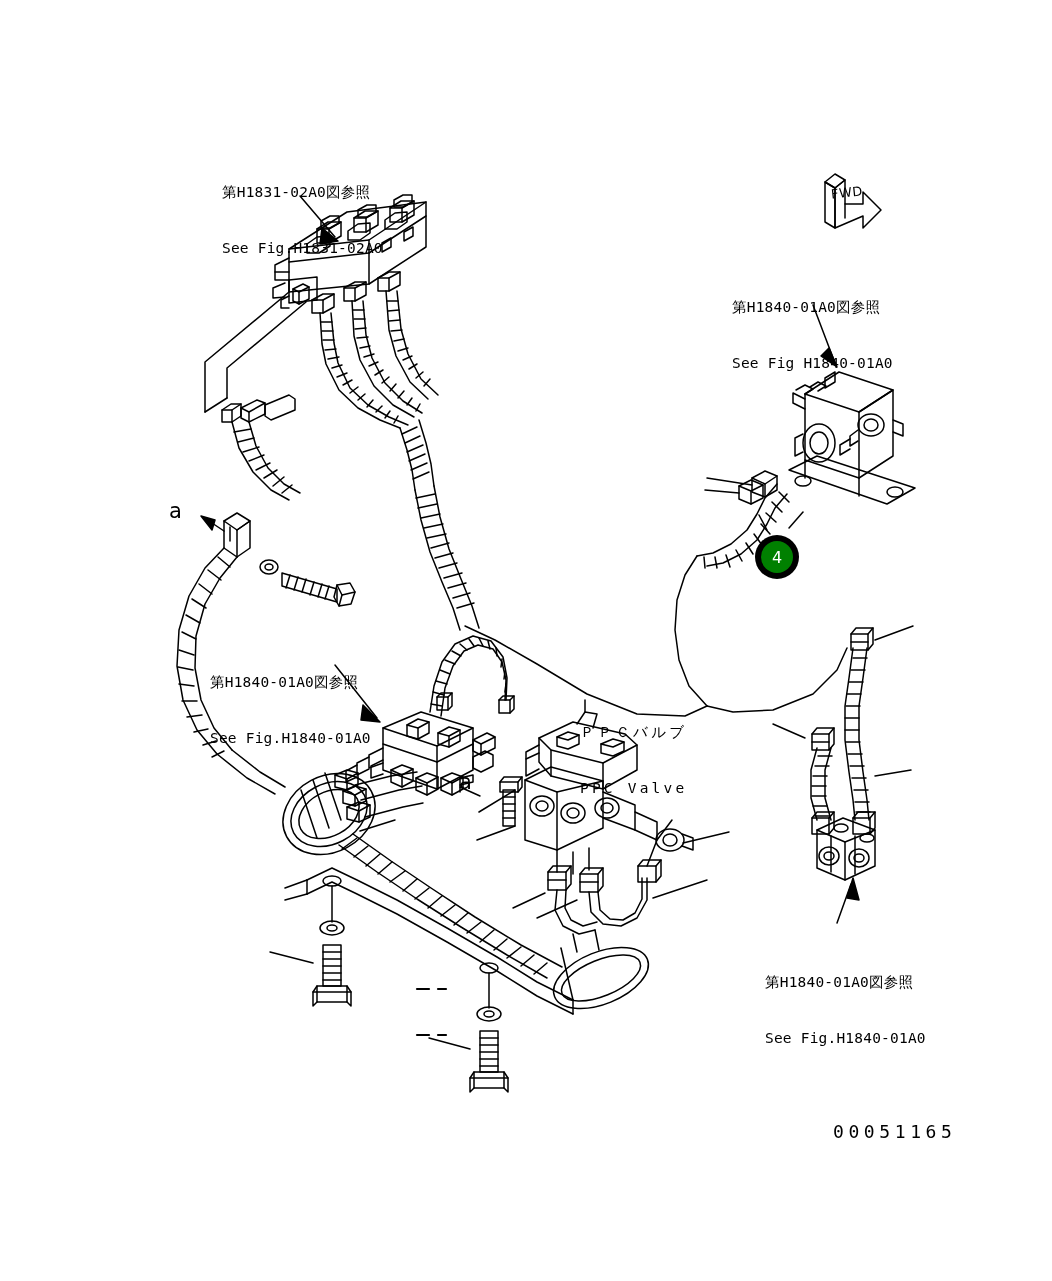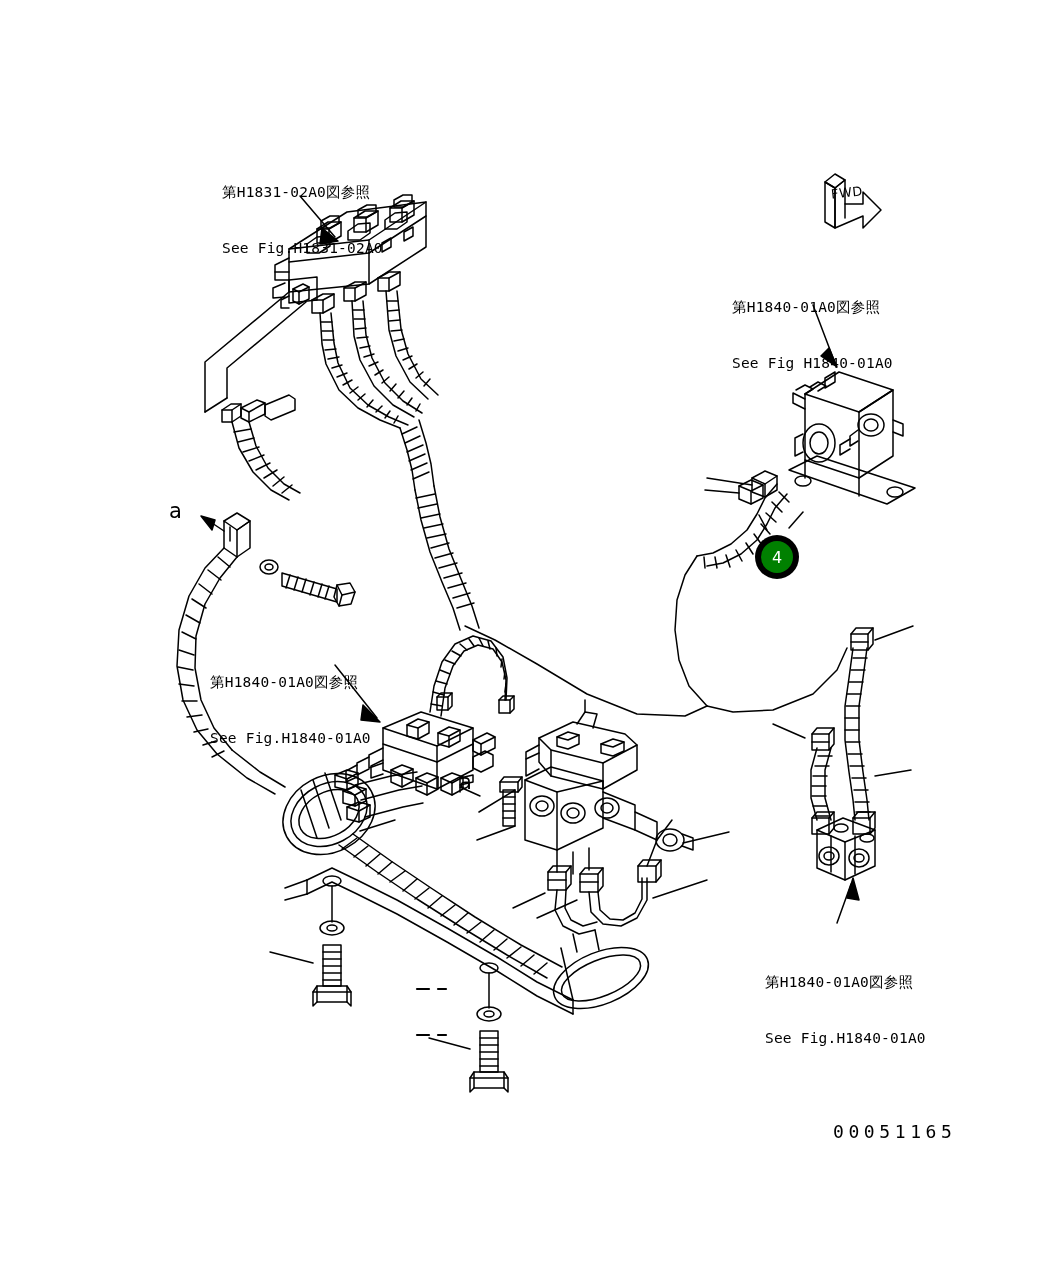--- a/index.html
+++ b/index.html
@@ -732,20 +732,24 @@
   <div class="lbl ref-label" style="left:193px; top:636px;">
     <span class="jp">第H1840-01A0図参照</span>
     <span class="en">See Fig.H1840-01A0</span>
   </div>
 
   <div class="lbl ref-label" style="left:748px; top:936px;">
     <span class="jp">第H1840-01A0図参照</span>
     <span class="en">See Fig.H1840-01A0</span>
   </div>
 
+  <div class="lbl ppc-label" style="left:563px; top:686px;">
+    <span class="jp">ＰＰＣバルブ</span>
+    <span class="en">PPC Valve</span>
+  </div>
 
   <div class="lbl letter-a" style="left:152px; top:498px;">a</div>
 
   <div class="lbl letter-a" style="left:442px; top:769px;">a</div>
 
   <div class="lbl" style="left:814px; top:185px; font-size:13px; letter-spacing:0.5px; font-family:'DejaVu Sans','Liberation Sans',sans-serif; transform:rotate(-6deg);">FWD</div>
 
   <div class="lbl docnum" style="left:816px; top:1120px;">00051165</div>
 
   <div class="callout" style="left: 738px; top: 535px; background: rgb(0, 0, 0);">

